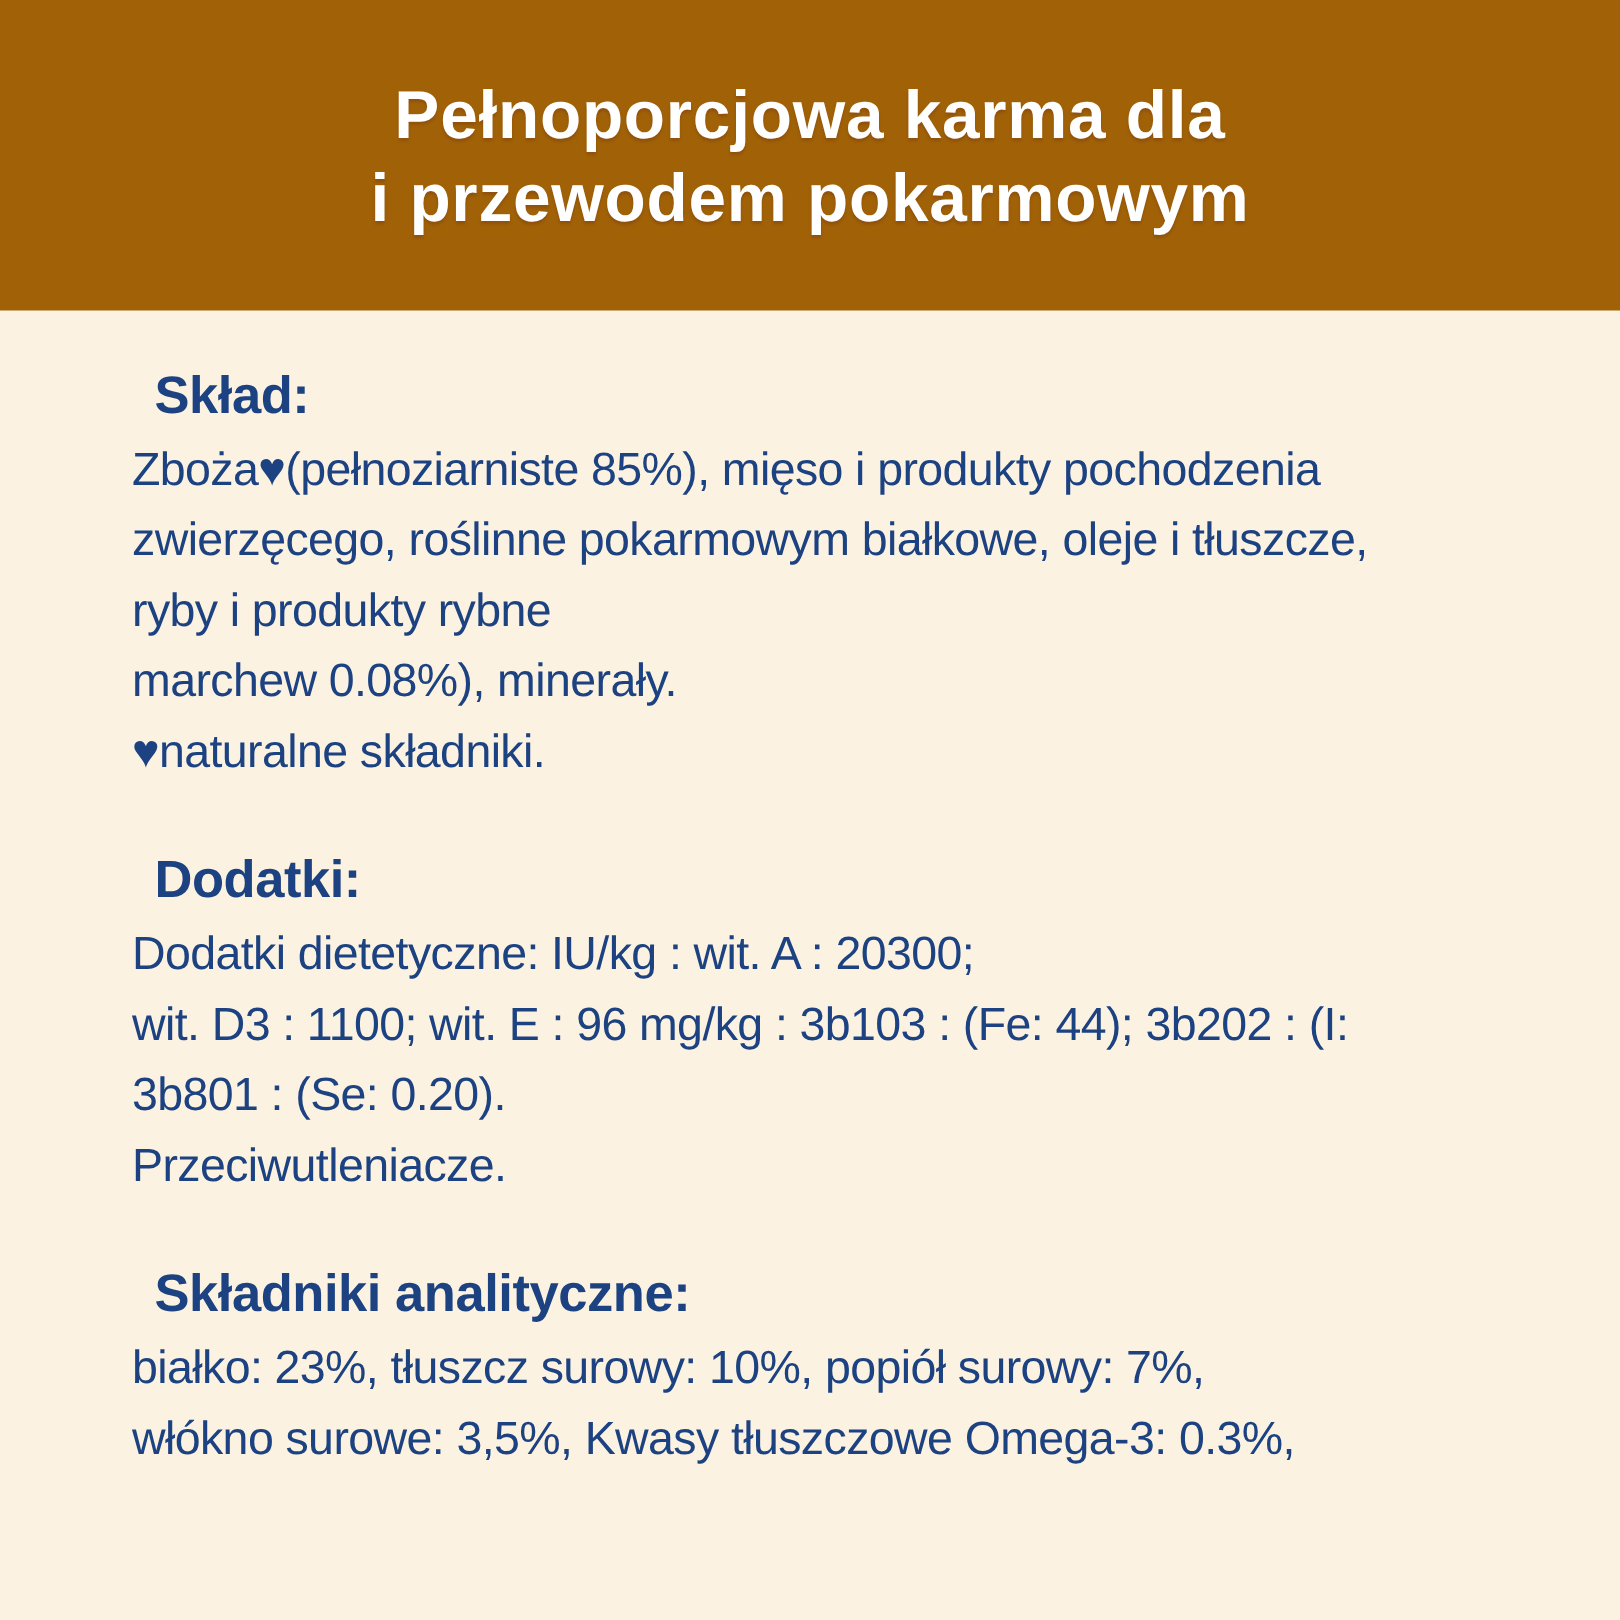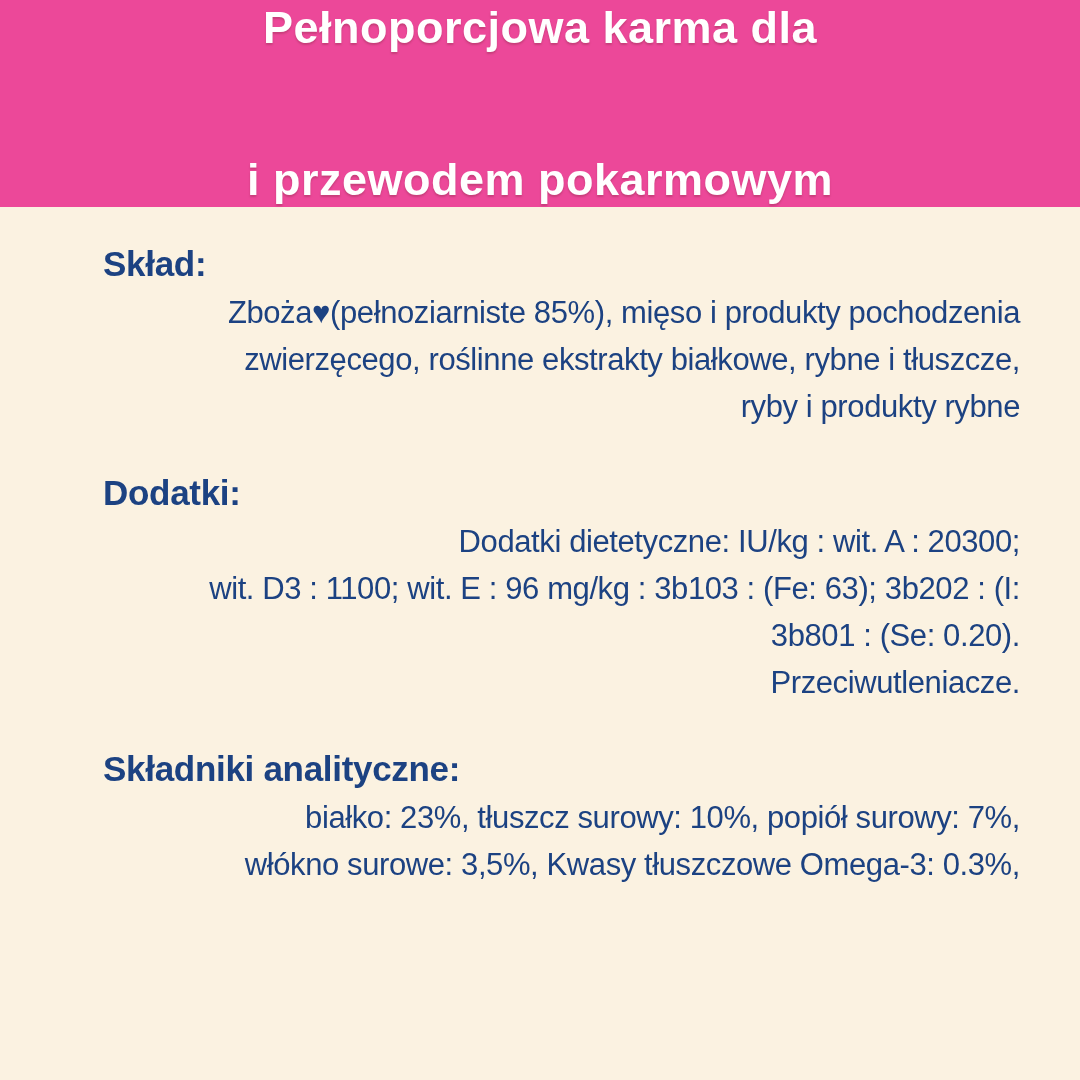--- a/index.html
+++ b/index.html
@@ -9,25 +9,25 @@
   body {
     width: 1080px;
     height: 1080px;
     overflow: hidden;
     background: #fbf2e1;
     font-family: "Liberation Sans", "DejaVu Sans", sans-serif;
   }
   .header-band {
     width: 1080px;
     height: 207px;
-    background: #ec4899;
+    background: #a16207;
     display: flex;
     flex-direction: column;
     align-items: center;
-    justify-content: space-between;
+    justify-content: center;
     box-sizing: border-box;
   }
   .header-line {
     color: #ffffff;
     font-size: 45px;
     font-weight: bold;
     line-height: 55px;
     letter-spacing: 0.5px;
     white-space: nowrap;
     text-shadow: 0 2px 2px rgba(90,30,30,0.25);
@@ -46,44 +46,45 @@
     line-height: 42px;
     margin: 0 0 4px 15px;
     letter-spacing: -0.3px;
     white-space: nowrap;
   }
   .text-line {
     font-size: 31px;
     line-height: 47px;
     letter-spacing: -0.4px;
     white-space: nowrap;
-    text-align: right;
   }
 </style>
 </head>
 <body>
 
 <div class="header-band">
   <div class="header-line">Pełnoporcjowa karma dla</div>
   <div class="header-line">i przewodem pokarmowym</div>
 </div>
 
 <div class="label-body">
 
   <div class="section">
     <div class="section-heading">Skład:</div>
     <div class="text-line">Zboża♥(pełnoziarniste 85%), mięso i produkty pochodzenia</div>
-    <div class="text-line">zwierzęcego, roślinne ekstrakty białkowe, rybne i tłuszcze,</div>
+    <div class="text-line">zwierzęcego, roślinne pokarmowym białkowe, oleje i tłuszcze,</div>
     <div class="text-line">ryby i produkty rybne</div>
+    <div class="text-line">marchew 0.08%), minerały.</div>
+    <div class="text-line">♥naturalne składniki.</div>
   </div>
 
   <div class="section">
     <div class="section-heading">Dodatki:</div>
     <div class="text-line">Dodatki dietetyczne: IU/kg : wit. A : 20300;</div>
-    <div class="text-line">wit. D3 : 1100; wit. E : 96 mg/kg : 3b103 : (Fe: 63); 3b202 : (I:</div>
+    <div class="text-line">wit. D3 : 1100; wit. E : 96 mg/kg : 3b103 : (Fe: 44); 3b202 : (I:</div>
     <div class="text-line">3b801 : (Se: 0.20).</div>
     <div class="text-line">Przeciwutleniacze.</div>
   </div>
 
   <div class="section">
     <div class="section-heading">Składniki analityczne:</div>
     <div class="text-line">białko: 23%, tłuszcz surowy: 10%, popiół surowy: 7%,</div>
     <div class="text-line">włókno surowe: 3,5%, Kwasy tłuszczowe Omega-3: 0.3%,</div>
 
   </div>

